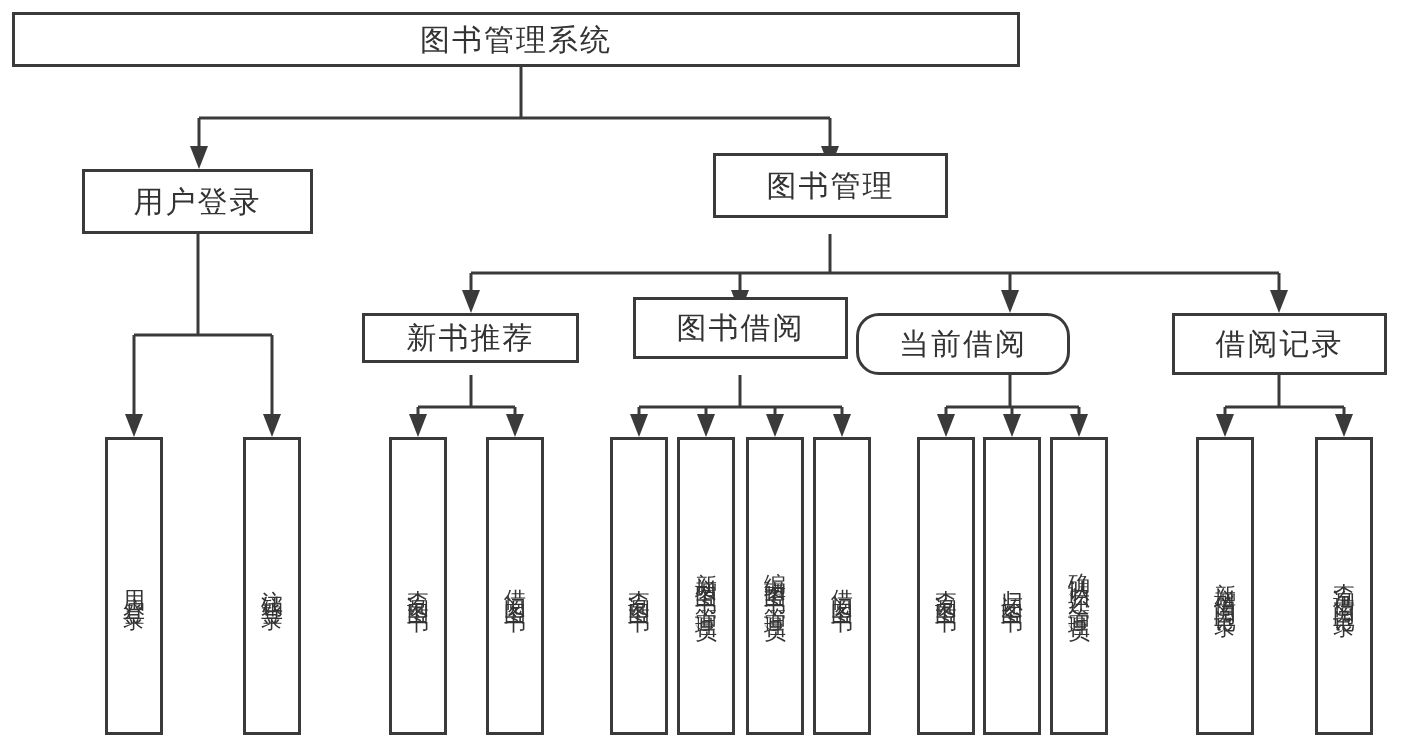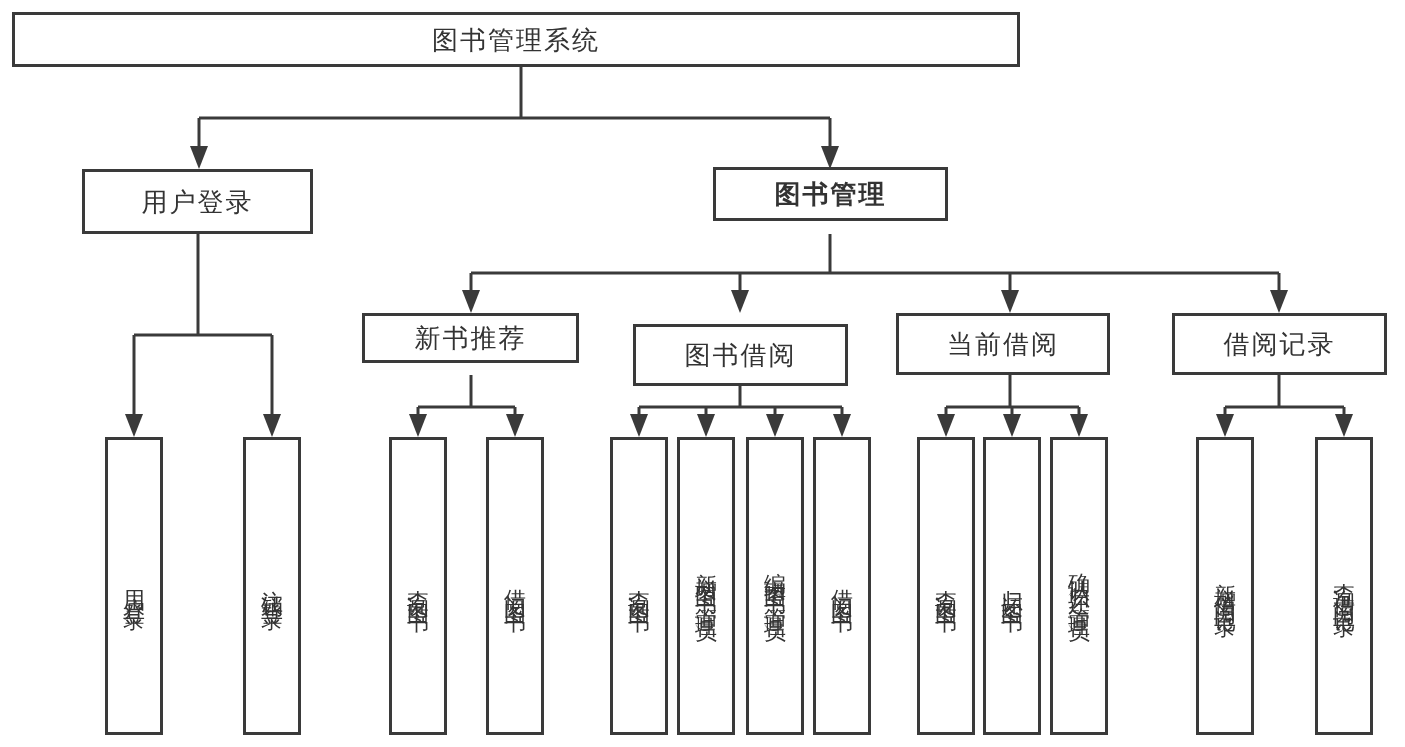--- a/index.html
+++ b/index.html
@@ -31,41 +31,41 @@
     position: absolute;
     border: 3px solid var(--line);
     background: #fff;
     display: flex;
     align-items: center;
     justify-content: center;
     z-index: 2;
   }
   .box .lbl {
     color: var(--text);
-    font-size: 26px;
+    font-size: 30px;
     letter-spacing: 2px;
     white-space: nowrap;
     line-height: 1;
   }
   .box.leaf .lbl {
     writing-mode: vertical-rl;
     text-orientation: mixed;
     letter-spacing: 7px;
     font-size: 22px;
     line-height: 1;
   }
 
   
   .b-root            { left:12px;   top:12px;  width:1008px; height:55px; }
   .b-user-login      { left:82px;   top:169px; width:231px;  height:65px; }
-  .b-book-mgmt       { left:713px;  top:167px; width:235px;  height:54px;font-weight:bold; }
+  .b-book-mgmt       { left:713px;  top:153px; width:235px;  height:65px; }
 
   .b-new-book        { left:362px;  top:313px; width:217px;  height:50px; }
-  .b-book-borrow     { left:633px;  top:324px; width:215px;  height:62px; }
-  .b-current-borrow  { left:896px;  top:313px; width:214px;  height:62px; }
+  .b-book-borrow     { left:633px;  top:297px; width:215px;  height:62px; }
+  .b-current-borrow  { left:856px;  top:313px; width:214px;  height:62px;border-radius:23px; }
   .b-borrow-record   { left:1172px; top:313px; width:215px;  height:62px; }
 
   .leaf { top:437px; height:298px; width:58px; }
   .l-user-login      { left:105px; }
   .l-logout          { left:243px; }
   .l-query-book-a    { left:389px; }
   .l-borrow-book-a   { left:486px; }
   .l-query-book-b    { left:610px; }
   .l-add-book        { left:677px; }
   .l-edit-book       { left:746px; }

